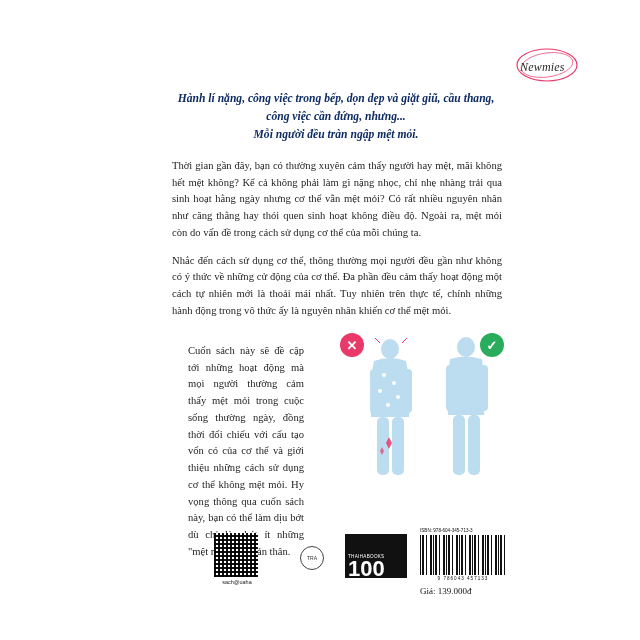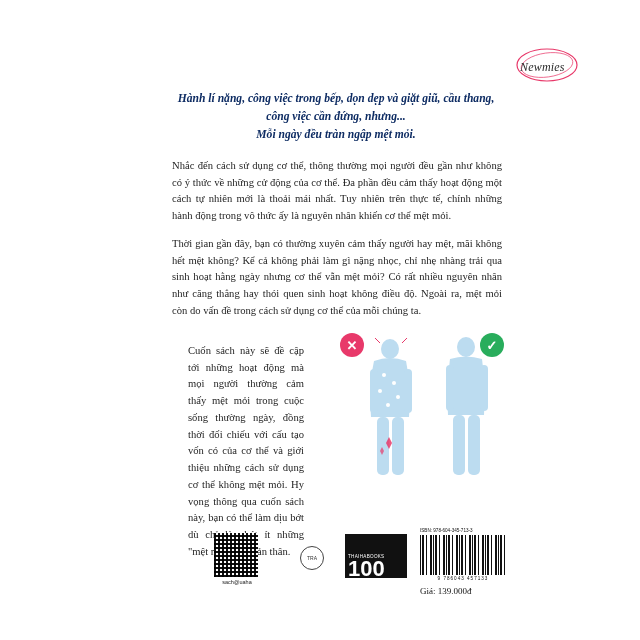--- a/index.html
+++ b/index.html
@@ -218,26 +218,26 @@
     <svg width="70" height="46" viewBox="0 0 70 46">
       <ellipse cx="35" cy="23" rx="30" ry="16" fill="none" stroke="#e8396a" stroke-width="1.2"></ellipse>
       <ellipse cx="35" cy="23" rx="26" ry="12" fill="none" stroke="#e8396a" stroke-width="0.7" transform="rotate(-8 35 23)"></ellipse>
     </svg>
     <div class="brand-text">Newmies</div>
   </div>
 
   <div class="headline">
     <div>Hành lí nặng, công việc trong bếp, dọn dẹp và giặt giũ, cầu thang,</div>
     <div>công việc cần đứng, nhưng...</div>
-    <div>Mỗi ngày đều tràn ngập mệt mỏi.</div>
+    <div>Mỗi người đều tràn ngập mệt mỏi.</div>
   </div>
 
   <div class="body-col">
+    <p>Thời gian gần đây, bạn có thường xuyên cảm thấy người hay mệt, mãi không hết mệt không? Kể cả không phải làm gì nặng nhọc, chỉ nhẹ nhàng trải qua sinh hoạt hằng ngày nhưng cơ thể vẫn mệt mỏi? Có rất nhiều nguyên nhân như căng thẳng hay thói quen sinh hoạt không điều độ. Ngoài ra, mệt mỏi còn do vấn đề trong cách sử dụng cơ thể của mỗi chúng ta.</p>
     <p>Nhắc đến cách sử dụng cơ thể, thông thường mọi người đều gần như không có ý thức về những cử động của cơ thể. Đa phần đều cảm thấy hoạt động một cách tự nhiên mới là thoải mái nhất. Tuy nhiên trên thực tế, chính những hành động trong vô thức ấy là nguyên nhân khiến cơ thể mệt mỏi.</p>
-    <p>Thời gian gần đây, bạn có thường xuyên cảm thấy người hay mệt, mãi không hết mệt không? Kể cả không phải làm gì nặng nhọc, chỉ nhẹ nhàng trải qua sinh hoạt hằng ngày nhưng cơ thể vẫn mệt mỏi? Có rất nhiều nguyên nhân như căng thẳng hay thói quen sinh hoạt không điều độ. Ngoài ra, mệt mỏi còn do vấn đề trong cách sử dụng cơ thể của mỗi chúng ta.</p>
   </div>
 
   <div class="para-narrow">
     <p>Cuốn sách này sẽ đề cập tới những hoạt động mà mọi người thường cảm thấy mệt mỏi trong cuộc sống thường ngày, đồng thời đối chiếu với cấu tạo vốn có của cơ thể và giới thiệu những cách sử dụng cơ thể không mệt mỏi. Hy vọng thông qua cuốn sách này, bạn có thể làm dịu bớt dù chỉ là chút ít những "mệt mỏi" của bản thân.</p>
   </div>
 
   <div class="illus">
     <svg width="176" height="168" viewBox="0 0 176 168">
 
       <g fill="#bcdcf0">

